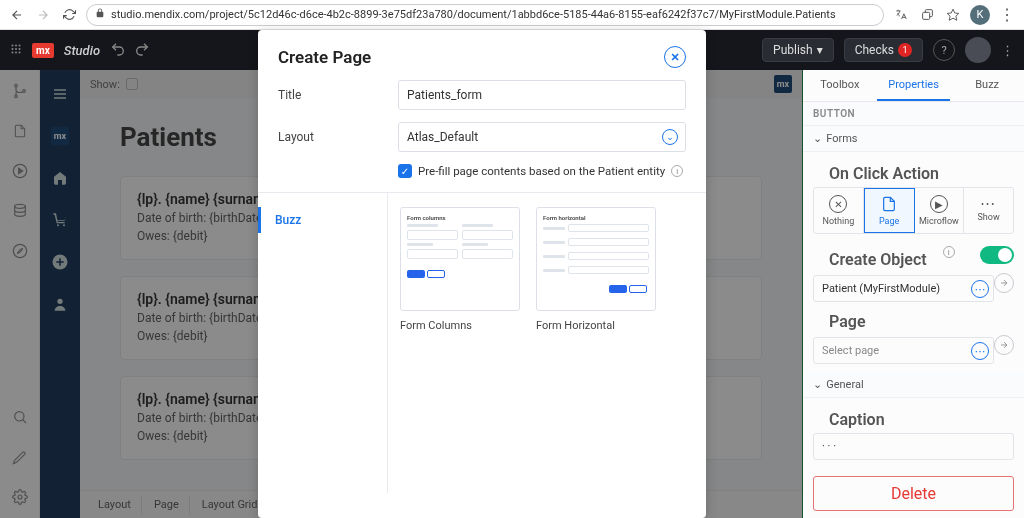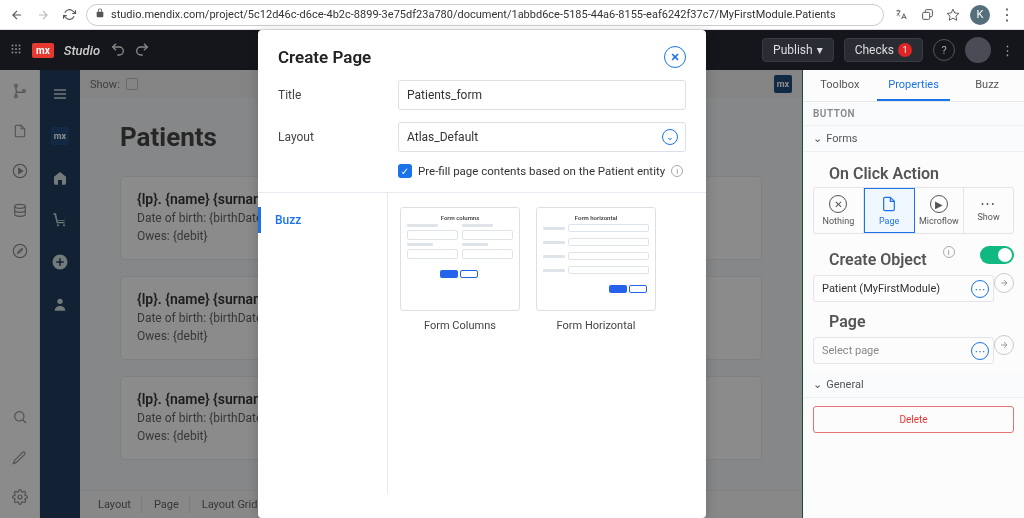--- a/index.html
+++ b/index.html
@@ -61,21 +61,21 @@
   .action-cell { flex:1; display:flex; flex-direction:column; align-items:center; justify-content:center; gap:3px; padding:6px 0; border-right:1px solid #e2e4ea; font-size:9px; color:#555;}
   .action-cell:last-child{border-right:none;}
   .action-cell.active { border:1px solid #1a73e8; background:#f1f7ff; color:#1a73e8;}
   .action-icon { width:18px;height:18px;border:1.5px solid currentColor; border-radius:50%; display:flex;align-items:center;justify-content:center; font-size:10px;}
   .toggle { width:34px;height:18px;border-radius:9px;background:#10b981;position:relative;}
   .toggle::after{content:"";position:absolute;width:14px;height:14px;border-radius:50%;background:#fff;right:2px;top:2px;}
   .field-box { border:1px solid #e2e4ea; border-radius:3px; padding:6px 30px 6px 8px; font-size:11px; color:#888; position:relative; margin-top:2px;}
   .field-box .chip { position:absolute; right:4px; top:4px; width:18px;height:18px;border-radius:50%;display:flex;align-items:center;justify-content:center; }
   .chip-blue { border:1px solid #1a73e8; color:#1a73e8; }
   .extern-chip { width:20px;height:20px;border-radius:50%;border:1px solid #c8cad0;display:flex;align-items:center;justify-content:center;color:#888;}
-  .delete-btn { margin:8px 10px; border:1px solid #e57373; color:#e53935; text-align:center; padding:7px 0; border-radius:3px; font-size:10px;}
+  .delete-btn { margin:8px 10px; border:1px solid #e57373; color:#e53935; text-align:center; padding:7px 0; border-radius:3px; font-size:16px;}
   .row-flex { display:flex; align-items:flex-start; gap:0; }
 
   
   .behind-wrap { position:relative; width:100%; height:448px; display:flex; }
   .behind-wrap .dim-target { filter:brightness(0.55) contrast(0.9); }
 
   
   .modal-wrap { position:absolute; left:218px; top:30px; width:448px; height:488px; background:#fff; border-radius:4px; box-shadow:0 2px 12px rgba(0,0,0,0.2); z-index:20; overflow:hidden;margin-left:40px; }
   .modal-header { padding:16px 20px 12px 20px; font-size:17px; font-weight:600; color:#222; display:flex; justify-content:space-between; align-items:center;}
   .close-x { width:22px;height:22px;border-radius:50%;border:1.5px solid #1a73e8; color:#1a73e8; display:flex;align-items:center;justify-content:center; font-size:11px;}
@@ -84,21 +84,21 @@
   .modal-select { position:relative; }
   .modal-select .chev { position:absolute; right:8px; top:7px; width:16px;height:16px;border-radius:50%;border:1.5px solid #1a73e8;color:#1a73e8;display:flex;align-items:center;justify-content:center;font-size:9px;}
   .check-row { grid-column:2; display:flex; align-items:center; gap:6px; font-size:11.5px; color:#333;}
   .check { width:14px;height:14px;border-radius:3px;background:#1a73e8;display:flex;align-items:center;justify-content:center;color:#fff;font-size:10px;}
   .info-sm{ width:12px;height:12px;border:1px solid #aaa;border-radius:50%;display:flex;align-items:center;justify-content:center;font-size:8px;color:#888;}
   .modal-divider { height:1px; background:#e8eaef; }
   .modal-body { display:flex; height:300px;}
   .modal-side { width:130px; border-right:1px solid #e8eaef; padding-top:14px; font-size:12px; }
   .side-item { padding:6px 14px; color:#1a73e8; border-left:3px solid #1a73e8; font-weight:500;}
   .modal-main { flex:1; padding:14px 12px; display:flex; gap:16px; align-items:flex-start; justify-content:flex-start;}
-  .tpl { width:120px; text-align:center; font-size:11px; color:#444; }
+  .tpl { width:120px; text-align:left; font-size:11px; color:#444; }
   .tpl .thumb { width:120px; height:104px; border:1px solid #dcdfe5; border-radius:3px; background:#fff; margin-bottom:8px; padding:6px; overflow:hidden;}
   .tpl.selected .thumb { border:2px solid #1a73e8; }
   .tpl.selected { color:#1a73e8; }
   .thumb .bar { height:3px; background:#dfe3ea; margin-bottom:3px; border-radius:1px;}
   .thumb .box { height:10px; border:1px solid #dfe3ea; border-radius:2px; margin-bottom:3px; }
   .thumb .btn-mini { width:18px; height:8px; border-radius:2px; background:#2563eb; display:inline-block; margin-right:2px;}
   .thumb .btn-mini.outline { background:#fff; border:1px solid #2563eb;}
   .thumb-title{font-size:6px;color:#444;font-weight:600;margin-bottom:3px; display:block;}
 </style>
 </head>
@@ -376,20 +376,24 @@
             <svg width="10" height="10" viewBox="0 0 24 24" fill="none" stroke="currentColor" stroke-width="2">
               <path d="M5 12h14M12 5l7 7-7 7"></path>
             </svg>
           </div>
       </div>
     </div>
     <div class="panel-collapse">
         <span>⌄</span>
         <span>General</span>
       </div>
+    <div class="panel-body">
+      <div class="panel-label">Caption</div>
+      <div class="field-box" style="color:#333;"><span>· · ·</span></div>
+    </div>
     <div class="delete-btn">Delete</div>
   </div>
 </div>
 
 <div class="modal-wrap">
   <div class="modal-header">
     <span>Create Page</span>
     <div class="close-x">✕</div>
   </div>
   <div class="modal-form">

